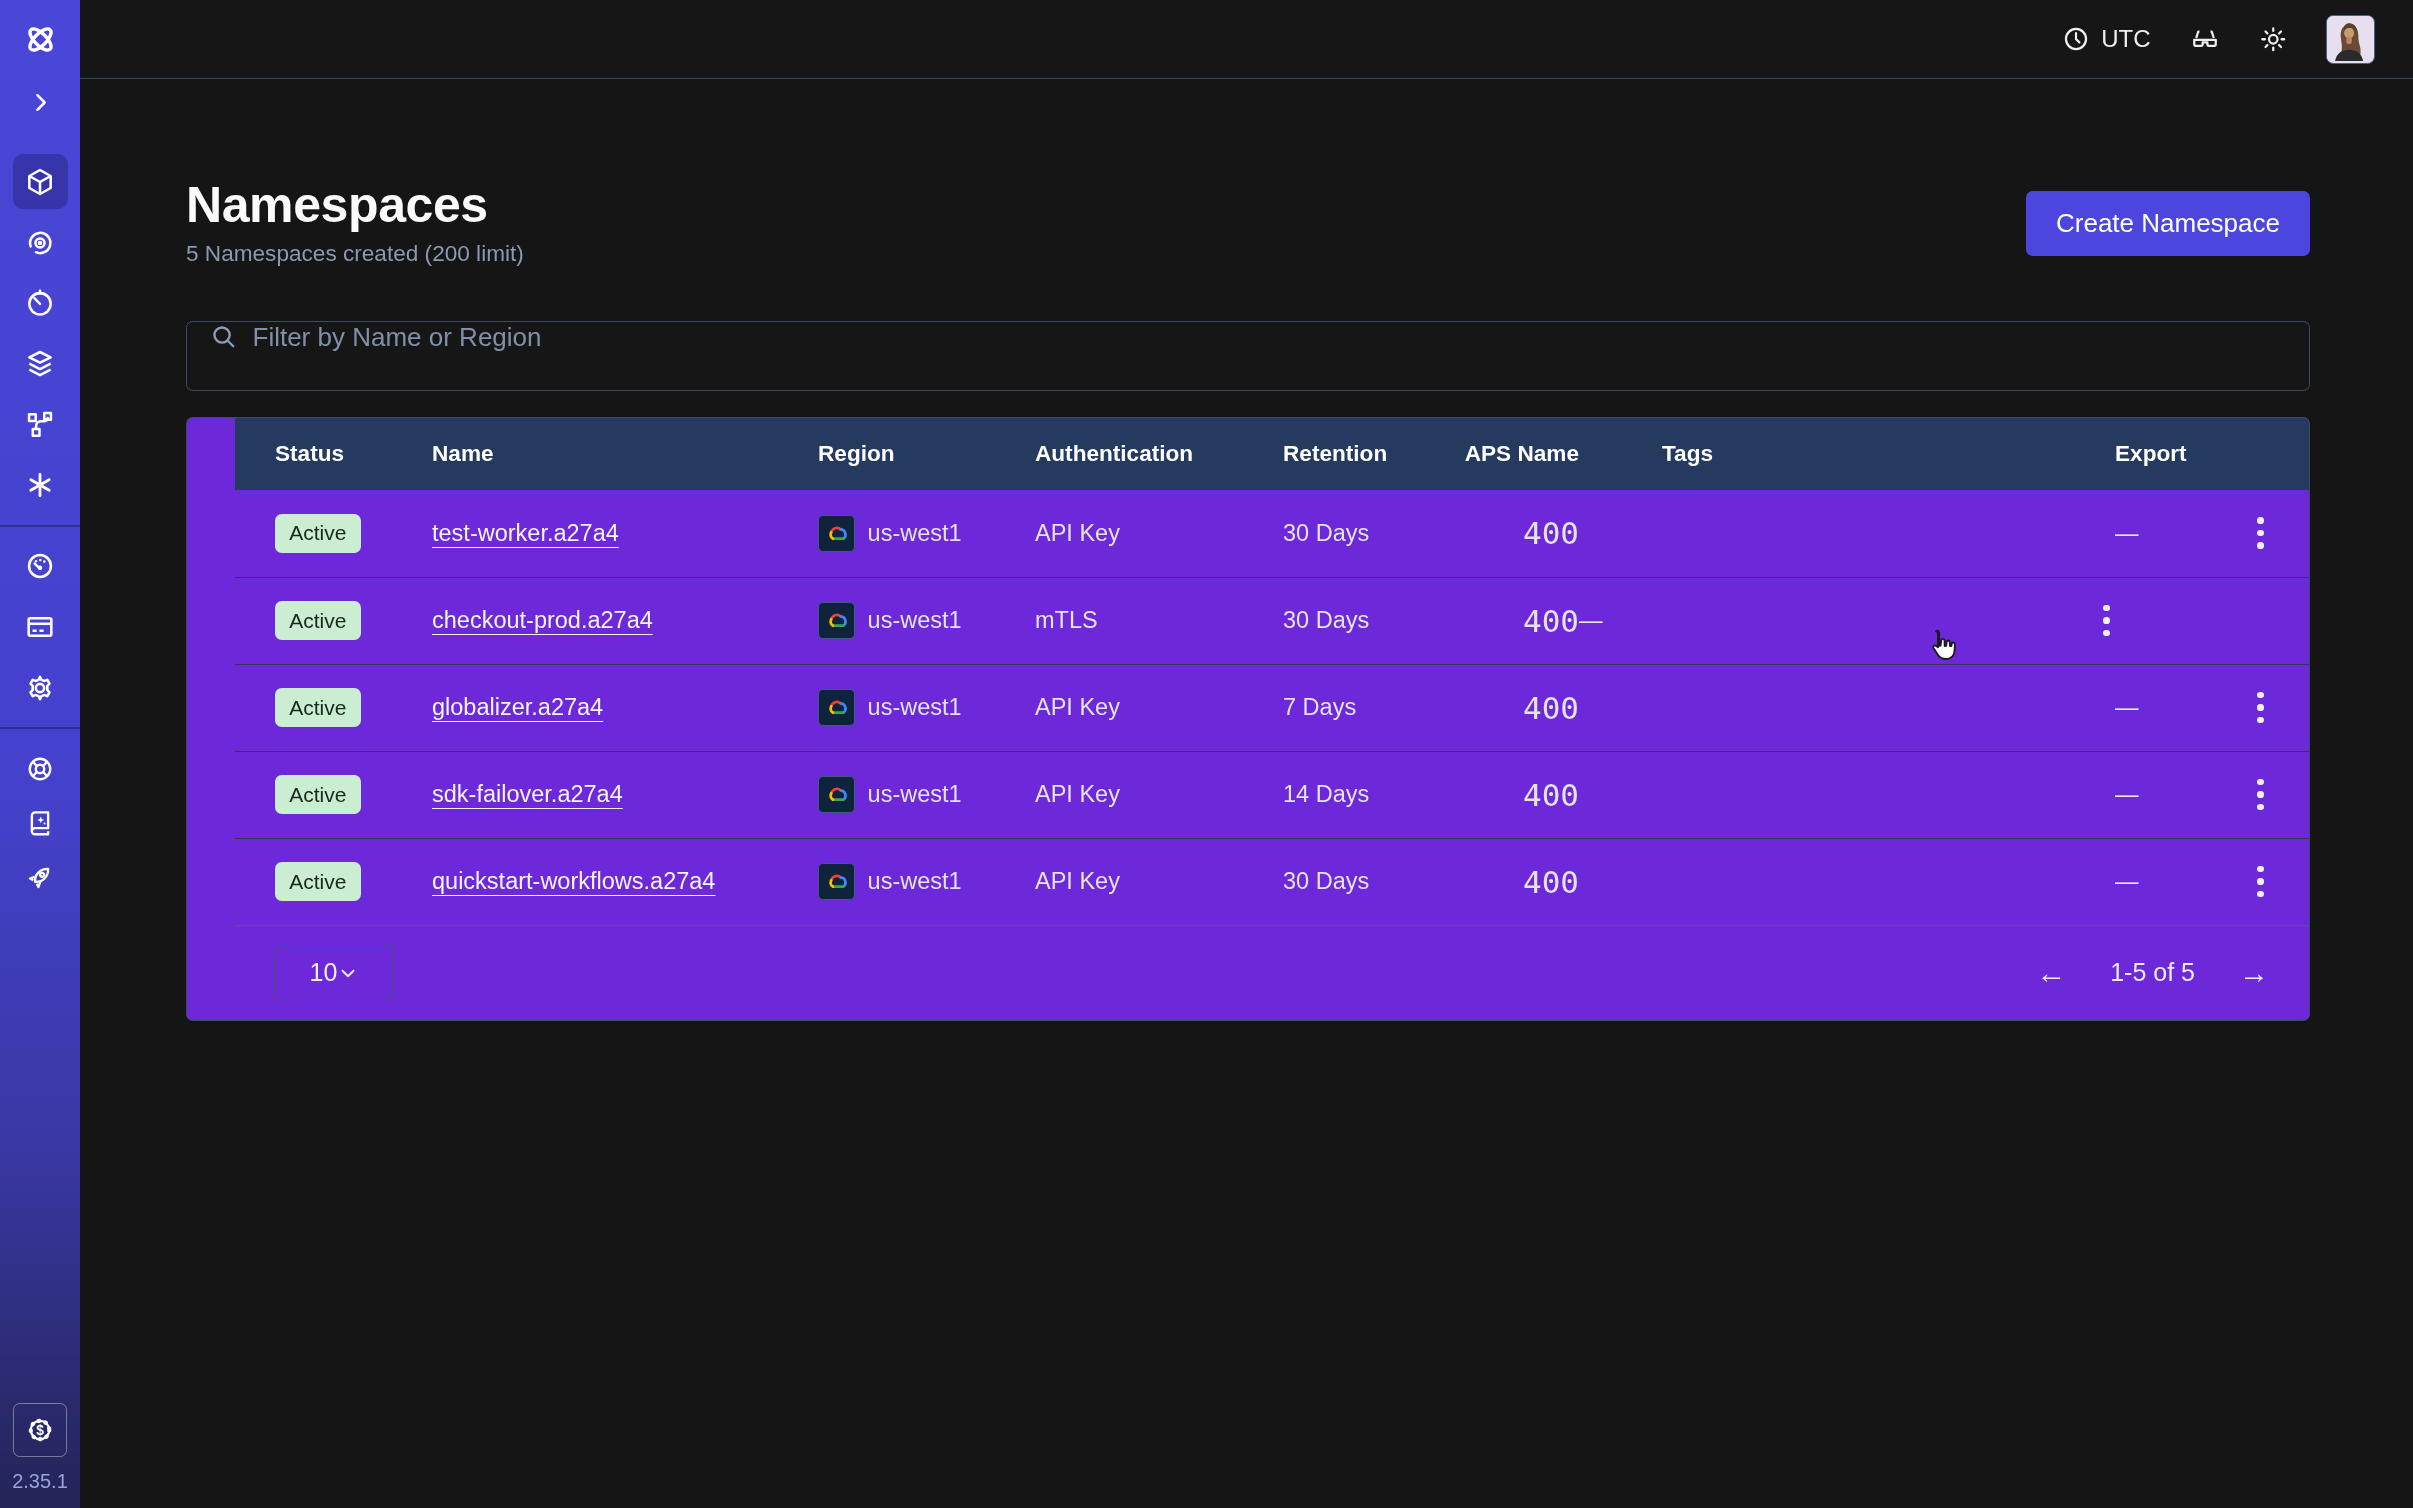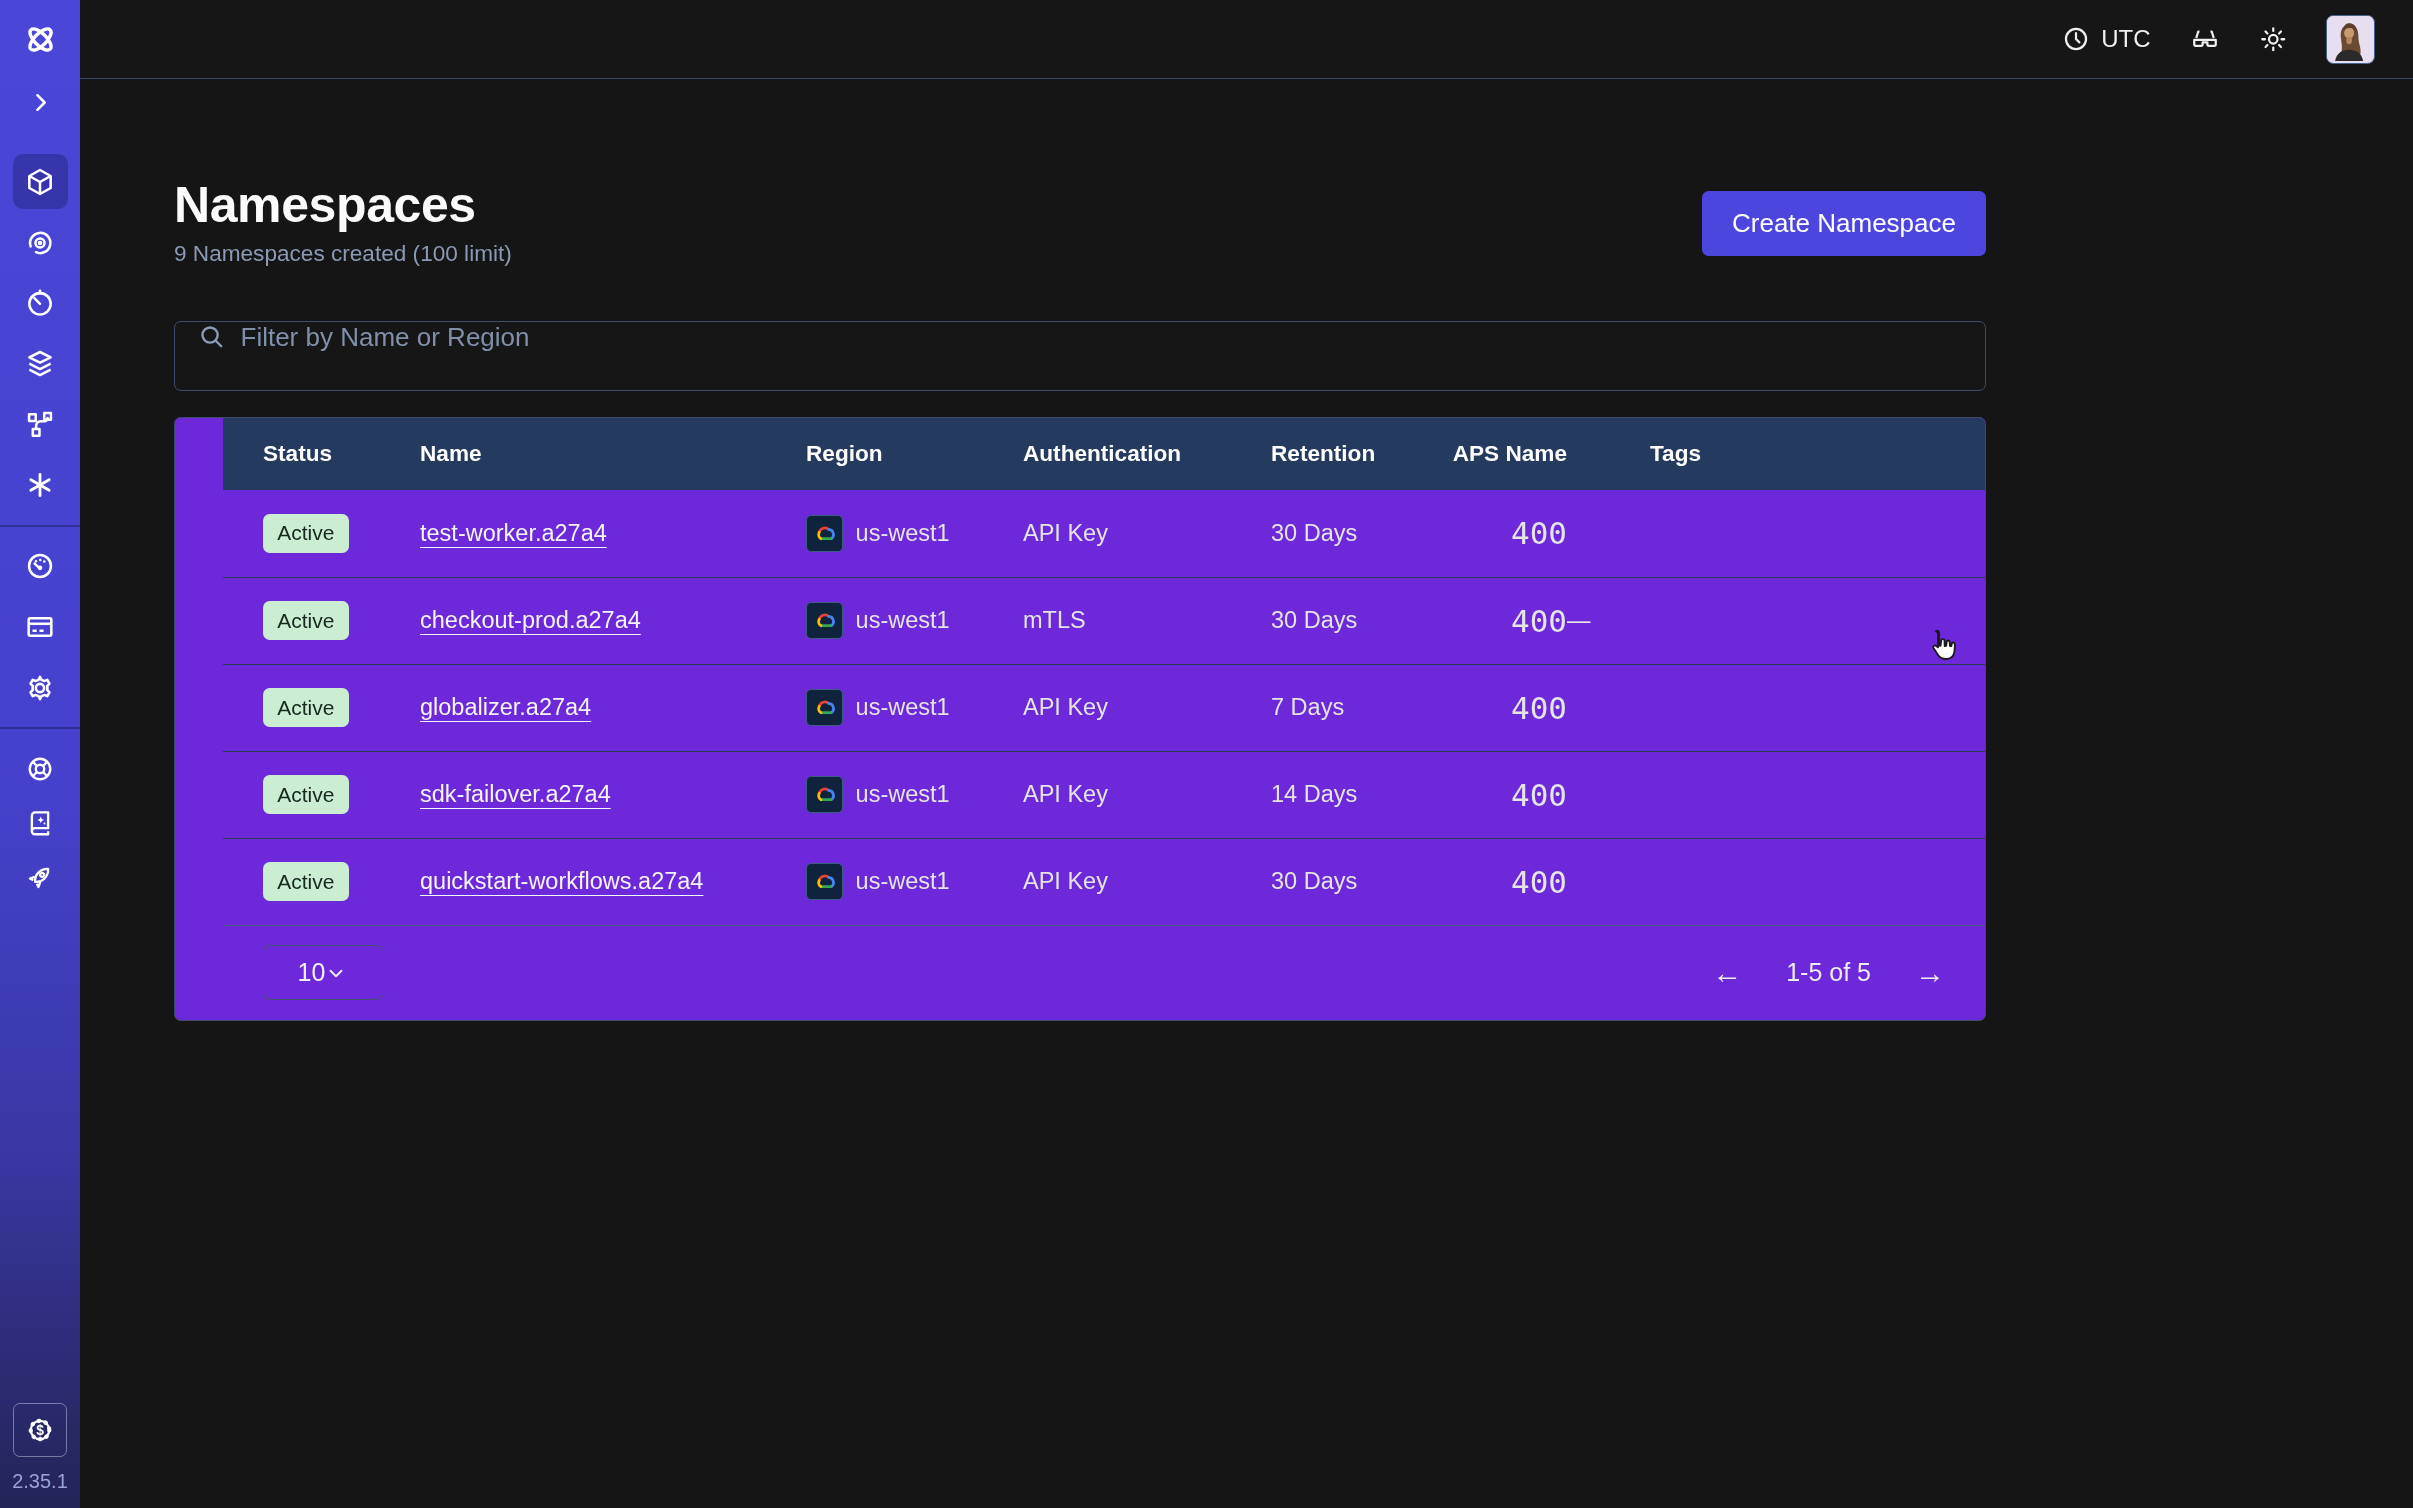--- a/index.html
+++ b/index.html
@@ -24,21 +24,21 @@
   .sb-version { margin-top:13.4px; font-size:20px; color:#9aa3d8; }
 
   
   .topbar { position:fixed; left:80px; top:0; right:0; height:79px; background:#161616; z-index:4;
     border-bottom:1.7px solid #33495f; display:flex; align-items:center; justify-content:flex-end; gap:39px; padding-right:38px; }
   .tz { display:flex; align-items:center; gap:11px; color:#efefef; font-size:24px; font-weight:500; }
   .tb-icon { color:#efefef; display:flex; align-items:center; }
   .avatar { width:49px; height:49px; border-radius:7.5px; border:1.7px solid #46618c; overflow:hidden; background:#e7def0; }
 
   
-  .main { position:absolute; left:174px; top:79px; width:1812px; }
+  .main { position:absolute; left:186px; top:79px; width:2124px; }
   .page-head { position:relative; padding-top:99px; }
   h1.title { font-size:50px; font-weight:600; color:#fafafa; letter-spacing:-0.4px; line-height:55px; }
   .subtitle { margin-top:7.5px; font-size:22.6px; color:#8b99b4; }
   .create-btn { position:absolute; right:0; top:112px; height:65px; padding:0 30px; background:#4c46df;
     border:none; border-radius:6.7px; color:#fff; font-size:26px; font-weight:500; font-family:inherit; cursor:pointer; }
 
   .search-box { margin-top:54px; height:70px; border:1.7px solid #3c4c68; border-radius:6.7px;
     display:flex; align-items:flex-start; gap:15px; padding:0 22px; background:#161616; }
   .search-box input { flex:1; background:transparent; border:none; outline:none; color:#dfe6f0;
     font-size:26px; font-family:inherit; }
@@ -237,21 +237,21 @@
       <rect x="24" y="26" width="7" height="9" rx="3" fill="#b8875f"></rect>
       <path d="M10 56c2-10 9-14 17.5-14S43 46 45 56z" fill="#2a2a2a"></path>
     </svg>
   </div>
 </header>
 
 <main class="main">
 
   <div class="page-head">
     <h1 class="title">Namespaces</h1>
-    <div class="subtitle">9 Namespaces created (100 limit)</div>
+    <div class="subtitle">5 Namespaces created (200 limit)</div>
     <button class="create-btn">Create Namespace</button>
   </div>
 
   <div class="search-box">
     <span class="search-ic">
       <svg width="28.5" height="28.5" viewBox="0 0 24 24" fill="none" stroke="currentColor" stroke-width="2" stroke-linecap="round">
           <circle cx="11" cy="11" r="6.4"></circle>
           <path d="M15.8 15.8L20.4 20.4"></path>
         </svg>
     </span>

